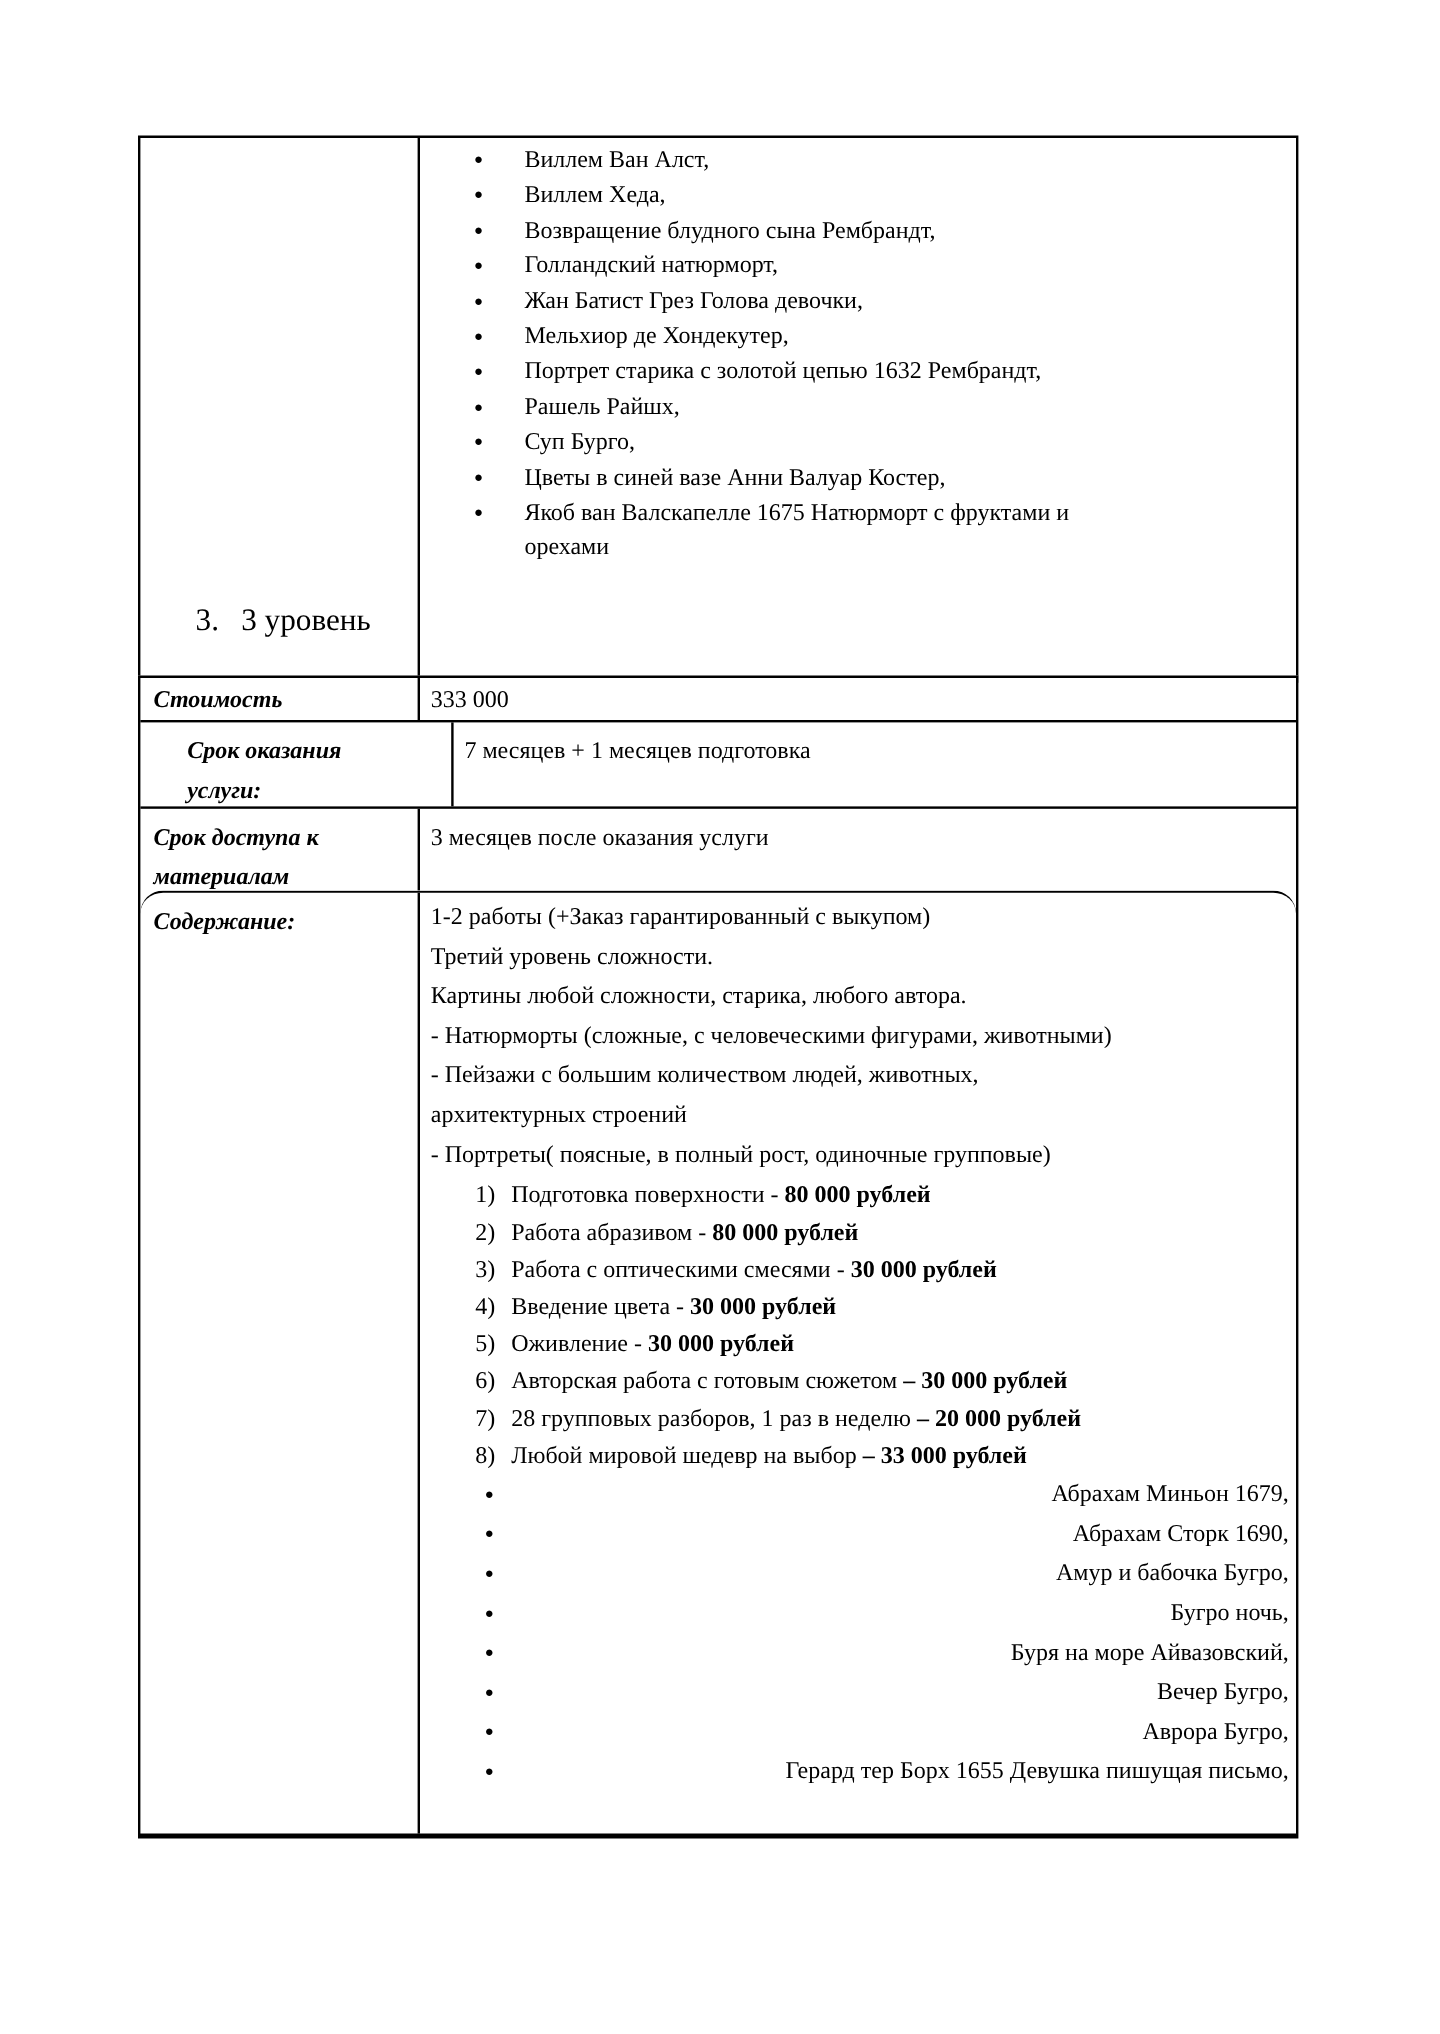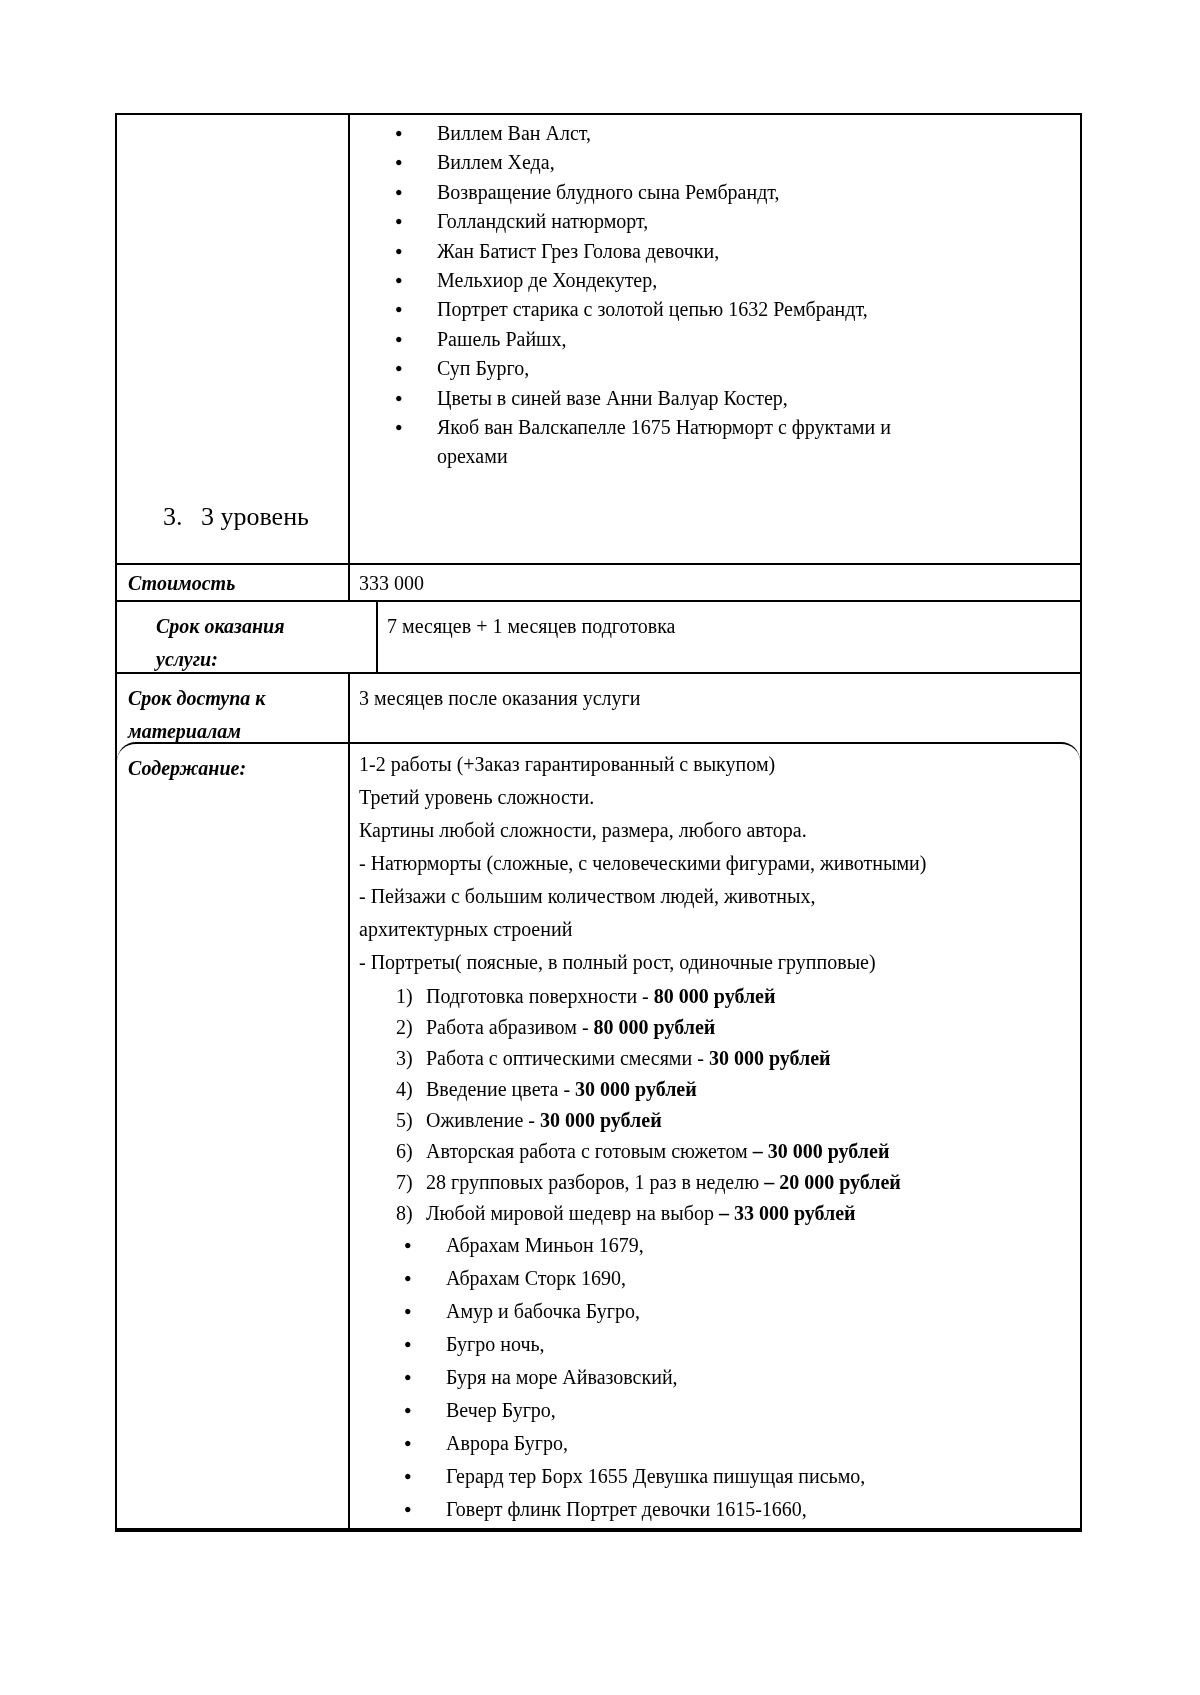--- a/index.html
+++ b/index.html
@@ -53,21 +53,21 @@
   #t2 .row.r1 .lcell, #t2 .row.r1 .rcell{padding-top:3px;line-height:30px;}
 
   .content{padding-top:4px !important;}
   .para{font-size:20px;line-height:33px;white-space:pre-line;}
 
   ol.nlist{margin:2px 0 0 0;padding:0;list-style:none;}
   .nlist li{position:relative;padding-left:67px;font-size:20px;line-height:31px;}
   .nlist .n{position:absolute;left:37px;top:0;}
   .nlist b{font-weight:bold;}
 
-  .blist2{margin-top:2px;}
+  .blist2{margin-top:2px;text-align:right;}
   .blist2 li{line-height:33px;}
   .blist2 li::before{line-height:33px;}
 </style>
 </head>
 <body>
 
 <div class="page">
 
   <div class="tbl" id="t1">
     <div class="lcell1"></div>
@@ -111,21 +111,21 @@
 материалам</div>
       <div class="rcell">3 месяцев после оказания услуги</div>
     </div>
 
     <div class="row r4">
       <div class="lcell">Содержание:</div>
       <div class="rcell content">
 
         <div class="para">1-2 работы (+Заказ гарантированный с выкупом)</div>
         <div class="para">Третий уровень сложности.</div>
-        <div class="para">Картины любой сложности, размера, любого автора.</div>
+        <div class="para">Картины любой сложности, старика, любого автора.</div>
         <div class="para">- Натюрморты (сложные, с человеческими фигурами, животными)</div>
         <div class="para">- Пейзажи с большим количеством людей, животных,
 архитектурных строений</div>
         <div class="para">- Портреты( поясные, в полный рост, одиночные групповые)</div>
 
         <ol class="nlist">
           <li><span class="n">1)</span><span>Подготовка поверхности - </span><b>80 000 рублей</b></li>
           <li><span class="n">2)</span><span>Работа абразивом - </span><b>80 000 рублей</b></li>
           <li><span class="n">3)</span><span>Работа с оптическими смесями - </span><b>30 000 рублей</b></li>
           <li><span class="n">4)</span><span>Введение цвета - </span><b>30 000 рублей</b></li>
@@ -137,20 +137,19 @@
 
         <ul class="blist blist2">
           <li>Абрахам Миньон 1679,</li>
           <li>Абрахам Сторк 1690,</li>
           <li>Амур и бабочка Бугро,</li>
           <li>Бугро ночь,</li>
           <li>Буря на море Айвазовский,</li>
           <li>Вечер Бугро,</li>
           <li>Аврора Бугро,</li>
           <li>Герард тер Борх 1655 Девушка пишущая письмо,</li>
-          <li>Говерт флинк Портрет девочки 1615-1660,</li>
         </ul>
 
       </div>
     </div>
 
   </div>
 </div>
 
 </body></html>

